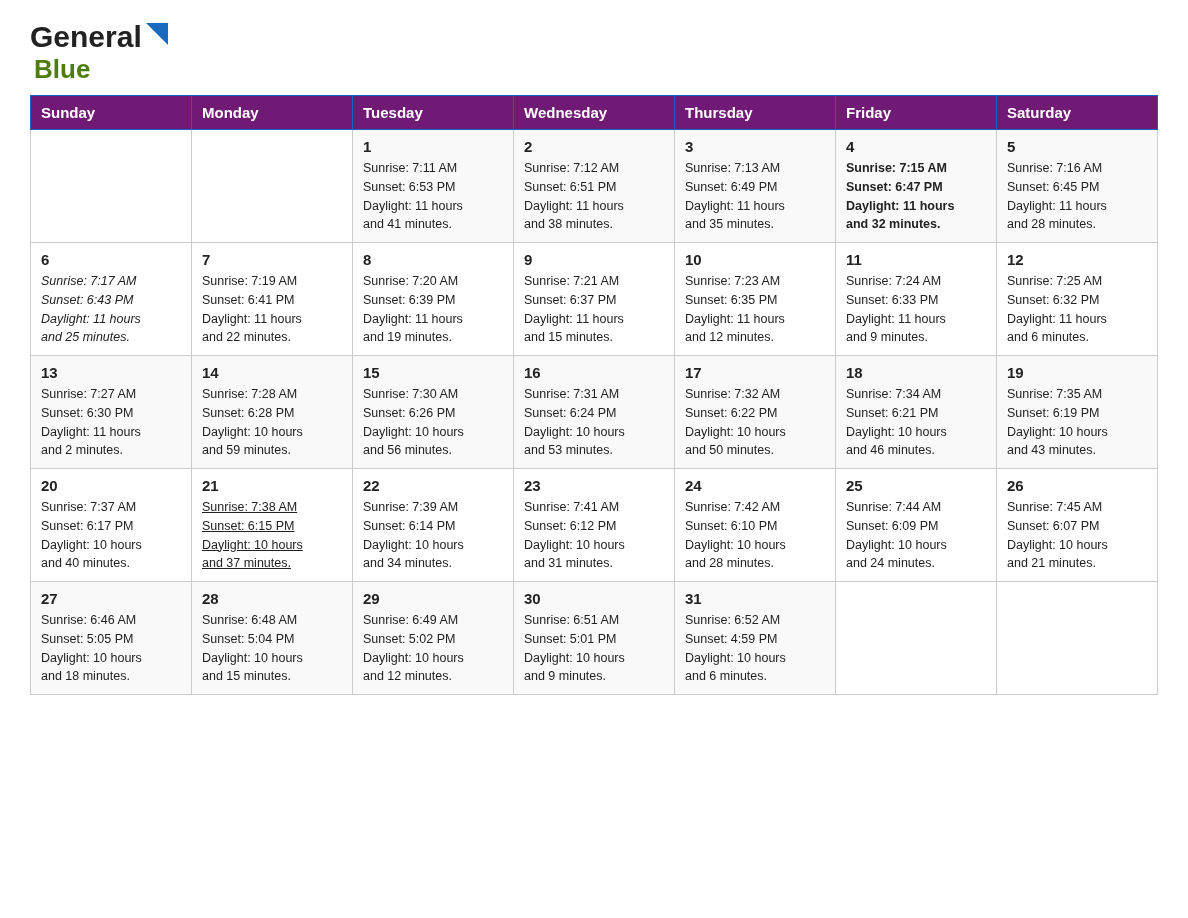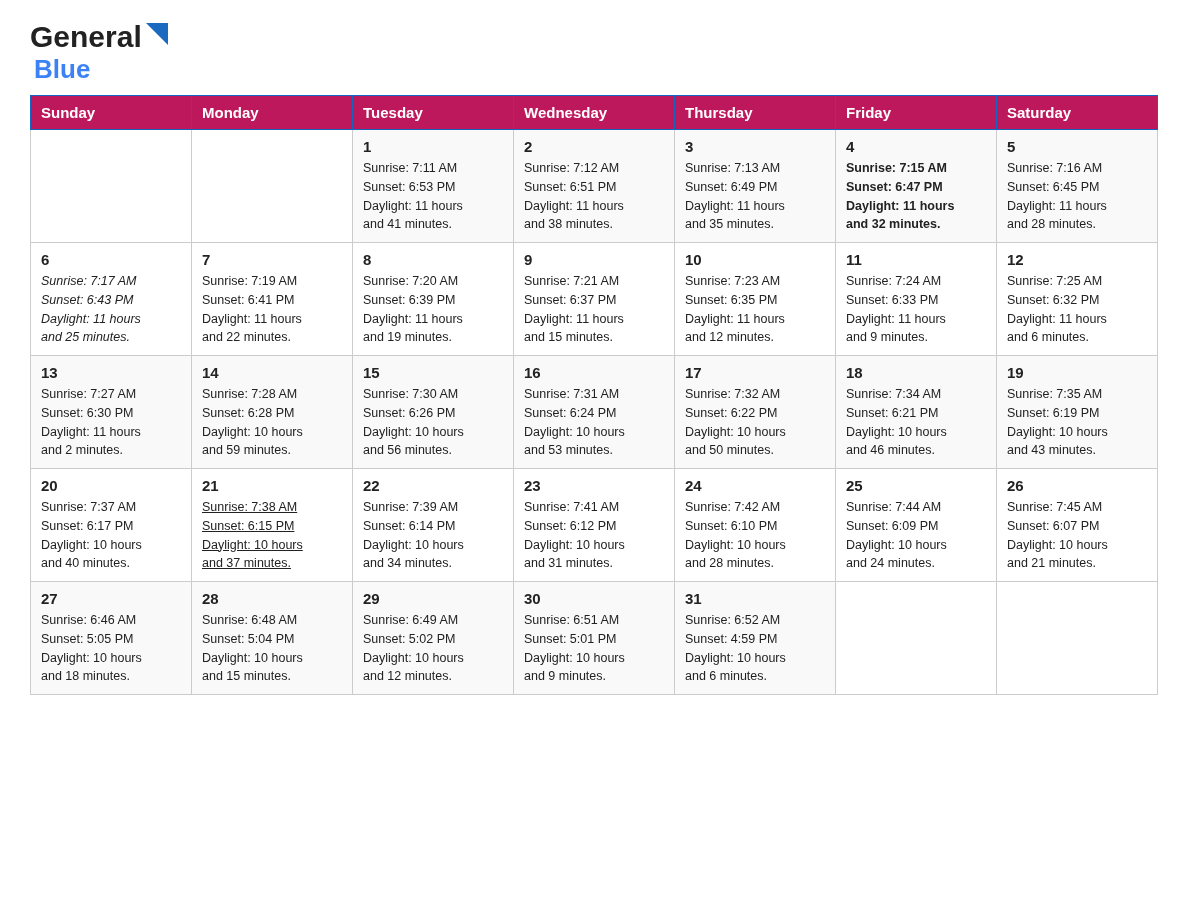--- a/index.html
+++ b/index.html
@@ -35,21 +35,21 @@
       font-size: 22px;
       color: #444;
       margin-top: 4px;
     }
     table {
       width: 100%;
       border-collapse: collapse;
       margin-top: 10px;
     }
     thead tr th {
-      background-color: #be185d;
+      background-color: #701a75;
       color: #fff;
       font-size: 15px;
       font-weight: bold;
       padding: 8px 10px;
       text-align: left;
       border: 1px solid #1565c0;
     }
     tbody tr td {
       vertical-align: top;
       padding: 8px 10px;
@@ -82,21 +82,21 @@
     .logo-g {
       font-size: 30px;
       font-weight: bold;
       color: #222;
     }
     .logo-top-row {
       display: flex;
       align-items: center;
     }
     .logo-bottom-row {
-      color: #3b82f6;
+      color: #4d7c0f;
       font-size: 26px;
       font-weight: bold;
       padding-left: 4px;
     }
   </style>
 </head>
 <body>
 
 <div class="header-row">
   <div class="logo">

